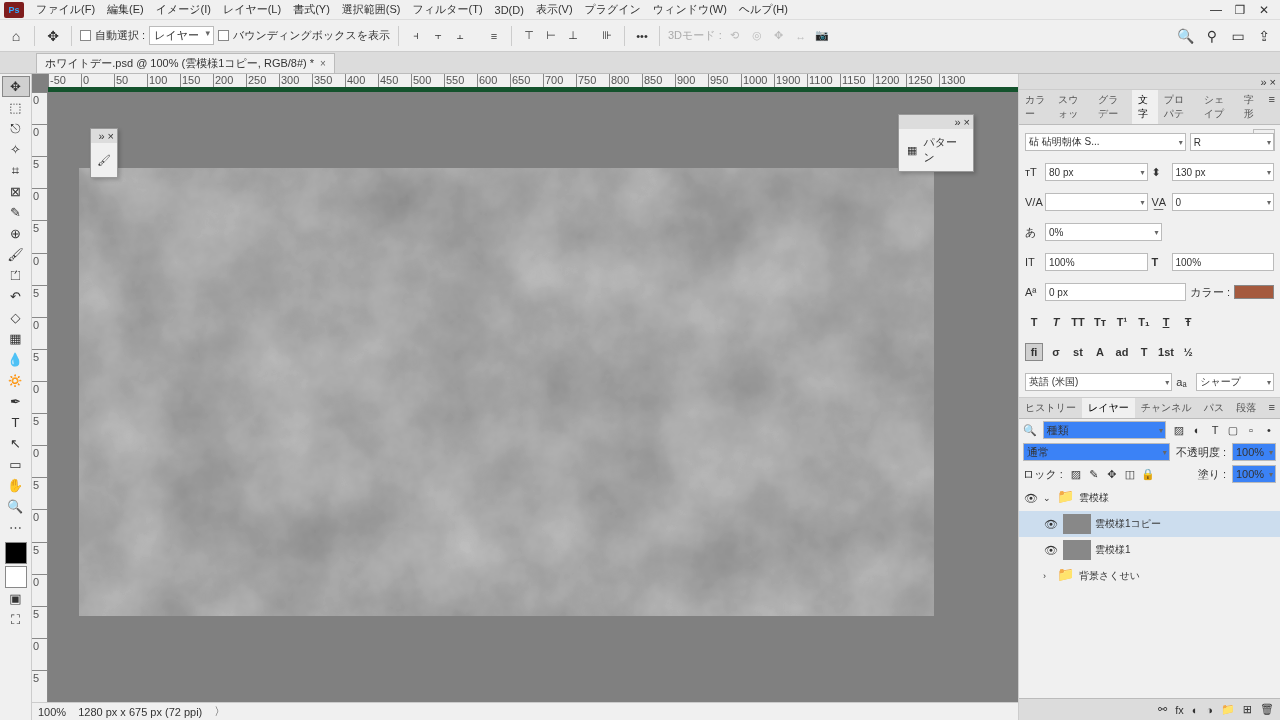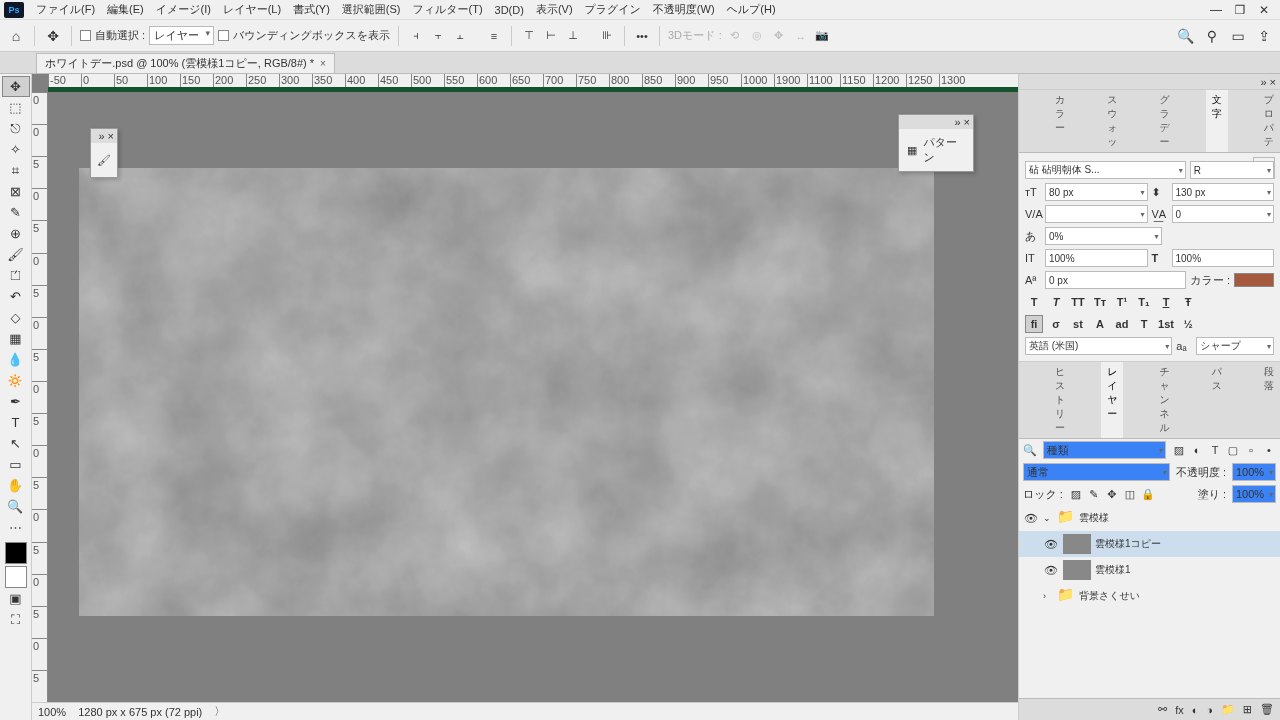--- a/index.html
+++ b/index.html
@@ -1,18 +1,18 @@
 <!DOCTYPE html>
 <html><head>
 <meta charset="utf-8">
 <style>
 *{box-sizing:border-box;margin:0;padding:0;font-family:"Meiryo UI","MS PGothic",sans-serif;font-size:11px;}
 body{background:#f0f0f0;width:1280px;height:720px;overflow:hidden;position:relative;color:#333;}
 .menubar{height:20px;background:#f0f0f0;display:flex;align-items:center;padding:0 4px;border-bottom:1px solid #ddd;}
-.menubar .ps{width:20px;height:16px;background:#0f172a;color:#31a8ff;display:flex;align-items:center;justify-content:center;font-size:9px;font-weight:bold;border-radius:2px;margin-right:6px;}
+.menubar .ps{width:20px;height:16px;background:#7f1d1d;color:#31a8ff;display:flex;align-items:center;justify-content:center;font-size:9px;font-weight:bold;border-radius:2px;margin-right:6px;}
 .menubar .mi{padding:2px 6px;cursor:default;}
 .menubar .winctl{margin-left:auto;display:flex;}
 .menubar .winctl span{width:24px;text-align:center;font-size:12px;}
 .optbar{height:32px;background:#f0f0f0;display:flex;align-items:center;padding:0 6px;border-bottom:1px solid #ccc;gap:4px;}
 .optbar .ico{width:20px;height:20px;display:flex;align-items:center;justify-content:center;font-size:14px;}
 .optbar .cb{width:11px;height:11px;border:1px solid #888;background:#fff;}
 .optbar .sel{border:1px solid #bbb;background:#fff;padding:1px 14px 1px 4px;position:relative;}
 .optbar .sel::after{content:"▾";position:absolute;right:3px;top:1px;font-size:9px;color:#666;}
 .optbar .divider{width:1px;height:20px;background:#ccc;margin:0 4px;}
 .optbar .alignico{width:18px;height:18px;display:flex;align-items:center;justify-content:center;}
@@ -36,24 +36,24 @@
 .statusbar{position:absolute;bottom:0;left:0;right:0;height:18px;background:#f0f0f0;border-top:1px solid #ccc;display:flex;align-items:center;padding:0 6px;gap:12px;font-size:10px;}
 .float-panel{position:absolute;background:#f0f0f0;border:1px solid #999;box-shadow:2px 2px 4px rgba(0,0,0,0.2);}
 .float-panel .ph{height:14px;background:#dcdcdc;display:flex;justify-content:flex-end;align-items:center;padding:0 3px;gap:3px;font-size:9px;}
 .fp1{top:54px;left:58px;width:28px;}
 .fp1 .body{padding:6px;height:34px;display:flex;align-items:center;justify-content:center;}
 .fp2{top:40px;right:44px;width:76px;}
 .fp2 .body{padding:6px 8px;display:flex;align-items:center;gap:6px;}
 .rightcol{width:262px;background:#f0f0f0;border-left:1px solid #ccc;display:flex;flex-direction:column;}
 .rightcol .mini{height:16px;background:#dcdcdc;display:flex;justify-content:flex-end;align-items:center;padding:0 4px;gap:3px;font-size:9px;border-bottom:1px solid #ccc;}
 .ptabs{display:flex;background:#dcdcdc;border-bottom:1px solid #bbb;}
-.ptabs .pt{padding:3px 6px;font-size:10px;color:#555;margin-left:30px;}
+.ptabs .pt{padding:3px 6px;font-size:10px;color:#555;}
 .ptabs .pt.active{background:#f0f0f0;color:#000;}
 .ptabs .menu{margin-left:auto;padding:3px 5px;}
-.char-panel{padding:6px;display:flex;flex-direction:column;gap:4px;}
+.char-panel{padding:6px;display:flex;flex-direction:column;gap:12px;}
 .char-row{display:flex;gap:4px;align-items:center;}
 .char-row .fld{border:1px solid #bbb;background:#fff;height:18px;padding:0 3px;display:flex;align-items:center;font-size:10px;flex:1;position:relative;}
 .char-row .fld.dd::after{content:"▾";position:absolute;right:2px;font-size:8px;color:#666;}
 .char-row .lbl{width:16px;font-size:11px;text-align:left;}
 .char-row .btn{width:18px;height:18px;display:flex;align-items:center;justify-content:center;font-size:11px;font-weight:bold;}
 .char-row .btn.active{background:#d0d0d0;border:1px solid #888;}
 .color-sw{width:40px;height:14px;background:#a55a3e;border:1px solid #888;}
 .layers-panel{flex:1;display:flex;flex-direction:column;border-top:1px solid #ccc;}
 .lrow{display:flex;align-items:center;padding:2px 4px;gap:6px;font-size:10px;}
 .lrow .fld{border:1px solid #bbb;background:#3b82f6;height:18px;padding:0 3px;display:flex;align-items:center;flex:1;position:relative;}
@@ -79,21 +79,21 @@
   <span class="mi">ファイル(F)</span>
   <span class="mi">編集(E)</span>
   <span class="mi">イメージ(I)</span>
   <span class="mi">レイヤー(L)</span>
   <span class="mi">書式(Y)</span>
   <span class="mi">選択範囲(S)</span>
   <span class="mi">フィルター(T)</span>
   <span class="mi">3D(D)</span>
   <span class="mi">表示(V)</span>
   <span class="mi">プラグイン</span>
-  <span class="mi">不透明度(W)</span>
+  <span class="mi">ウィンドウ(W)</span>
   <span class="mi">ヘルプ(H)</span>
   <div class="winctl">
     <span>—</span>
     <span>❐</span>
     <span>✕</span>
   </div>
 </div>
 
 <div class="optbar">
   <span class="ico">⌂</span>

